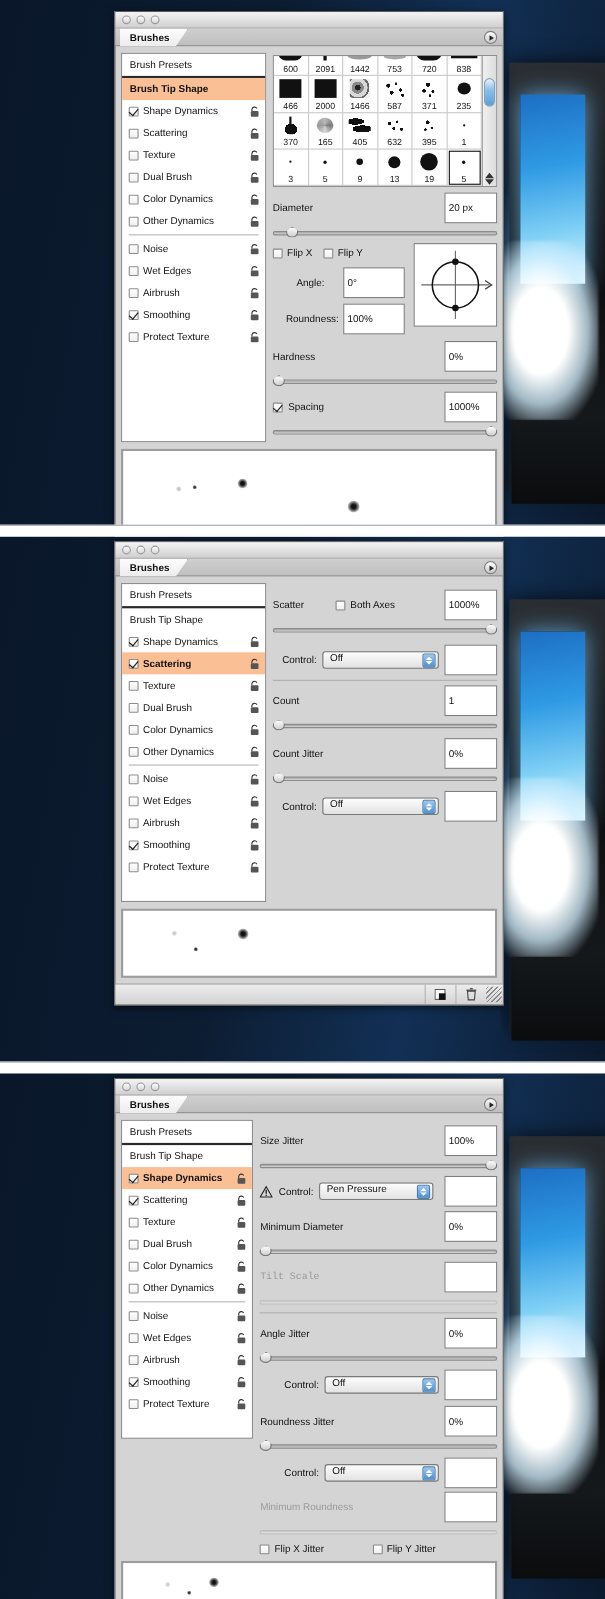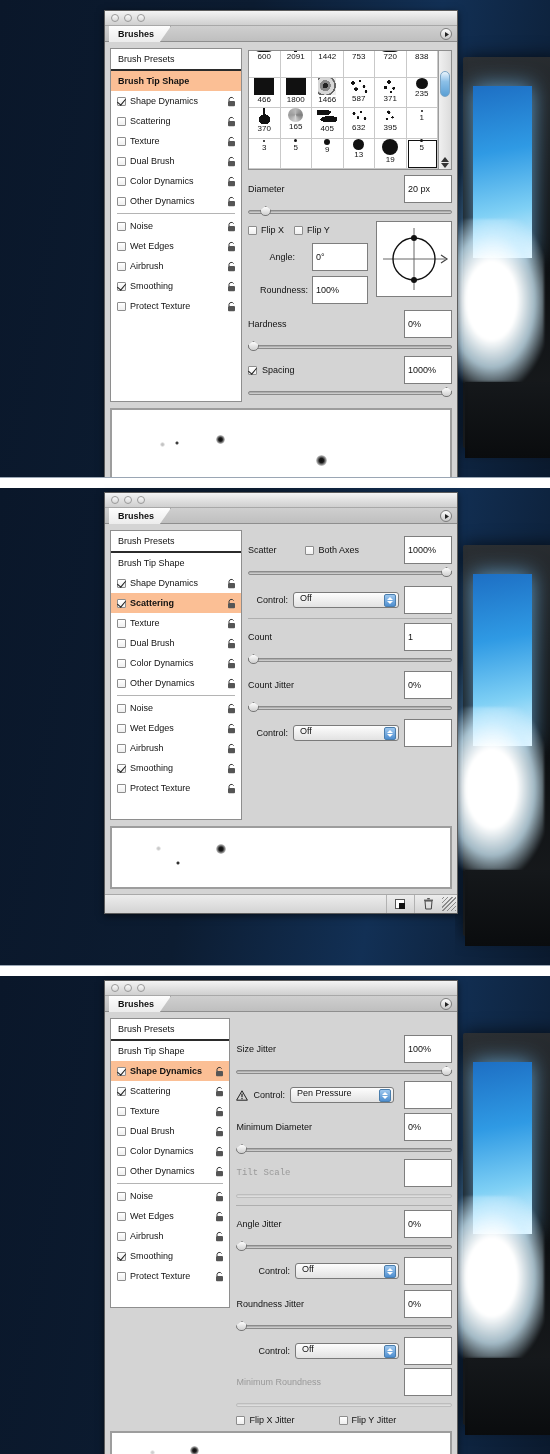--- a/index.html
+++ b/index.html
@@ -175,22 +175,22 @@
   .cbrow{ display:flex; align-items:center; gap:4px; font-size:9px; color:#111; }
 
   
   .grid-wrap{
     border:1px solid #8e8e8e; background:#fff;
     display:flex; height:120px;
   }
   .grid{ flex:1; display:grid; grid-template-columns:repeat(6,1fr); }
   .cell{
     border-right:1px solid #c9c9c9; border-bottom:1px solid #c9c9c9;
-    display:flex; flex-direction:column; align-items:center; justify-content:flex-start;
-    position:relative; padding-bottom:16px; overflow:hidden;
+    display:flex; flex-direction:column; align-items:center; justify-content:flex-end;
+    position:relative; padding-bottom:1px; overflow:hidden;
   }
   .cell.selcell{ outline:1.5px solid #111; outline-offset:-2px; }
   .cell .num{ font-size:8px; color:#111; line-height:9px; }
   .tipimg{ flex:1; width:100%; display:flex; align-items:center; justify-content:center; }
   .dotb{ background:#111; border-radius:50%; }
   .sq{ background:#111; }
   .scroll{
     width:13px; background:linear-gradient(90deg,#f0f0f0,#dcdcdc);
     border-left:1px solid #9c9c9c; display:flex; flex-direction:column;
   }
@@ -423,21 +423,21 @@
           <div class="cell">
               <div class="tipimg">
                 <div class="sq" style="width:20px;height:17px;"></div>
               </div>
               <div class="num">466</div>
             </div>
           <div class="cell">
               <div class="tipimg">
                 <div class="sq" style="width:20px;height:17px;"></div>
               </div>
-              <div class="num">1800</div>
+              <div class="num">2000</div>
             </div>
           <div class="cell">
               <div class="tipimg">
                 <div style="width:18px;height:17px;background:radial-gradient(circle at 40% 45%,#222 0 18%,#888 19% 38%,#d8d8d8 39% 62%,#666 63% 74%,#eee 75%);"></div>
               </div>
               <div class="num">1466</div>
             </div>
           <div class="cell">
               <div class="tipimg">
                 <div style="width:20px;height:16px;background:radial-gradient(circle at 20% 30%,#111 0 9%,transparent 10%),radial-gradient(circle at 55% 20%,#111 0 7%,transparent 8%),radial-gradient(circle at 75% 55%,#111 0 8%,transparent 9%),radial-gradient(circle at 35% 70%,#111 0 10%,transparent 11%),radial-gradient(circle at 85% 85%,#111 0 6%,transparent 7%);"></div>
@@ -1010,21 +1010,21 @@
         <span class="lock">
             <svg viewBox="0 0 11 11">
               <path d="M3 5V3.4a2.5 2.5 0 0 1 4.6-.8" fill="none" stroke="#333" stroke-width="1"></path>
               <rect x="2" y="5" width="7" height="5.2" fill="#555" rx="1"></rect>
             </svg>
           </span>
       </div>
     </div>
 
     <div class="opts">
-      <div class="orow" style="margin-top:15px;gap:13px;">
+      <div class="orow" style="margin-top:3px;gap:13px;">
         <span class="olbl">Size Jitter</span>
         <span class="spacer"></span>
         <span class="tf w48">100%</span>
       </div>
       <div class="slider">
         <div class="track"></div>
           <div class="knob" style="right:0;"></div>
       </div>
 
       <div class="orow" style="margin-top:4px;">

